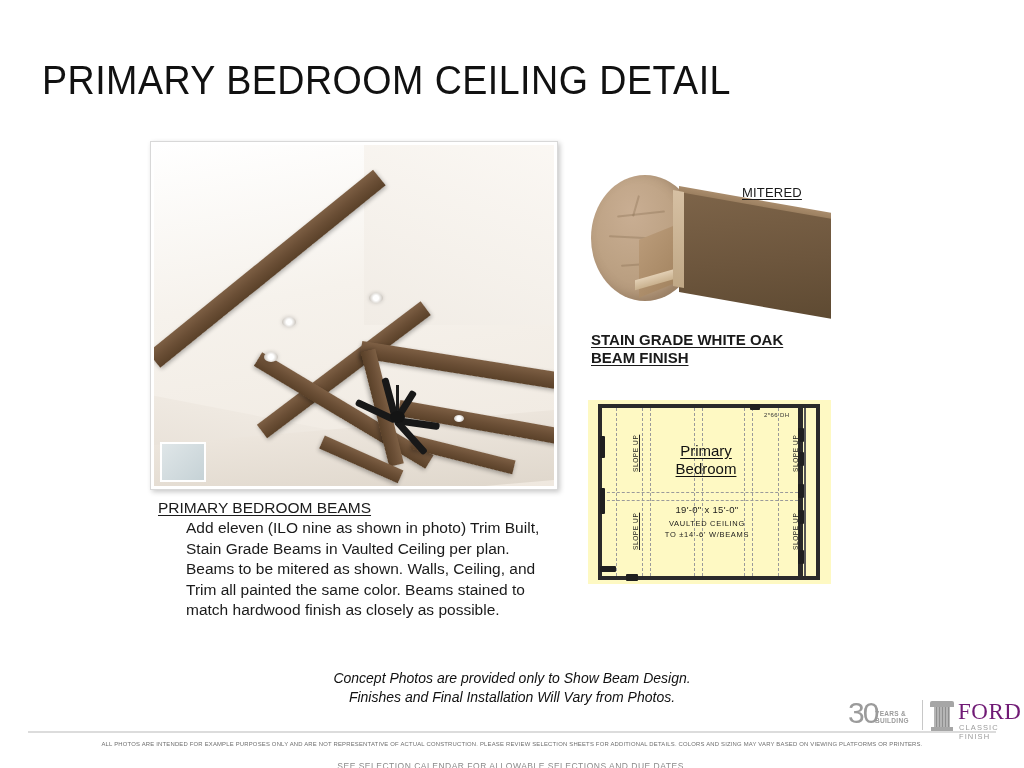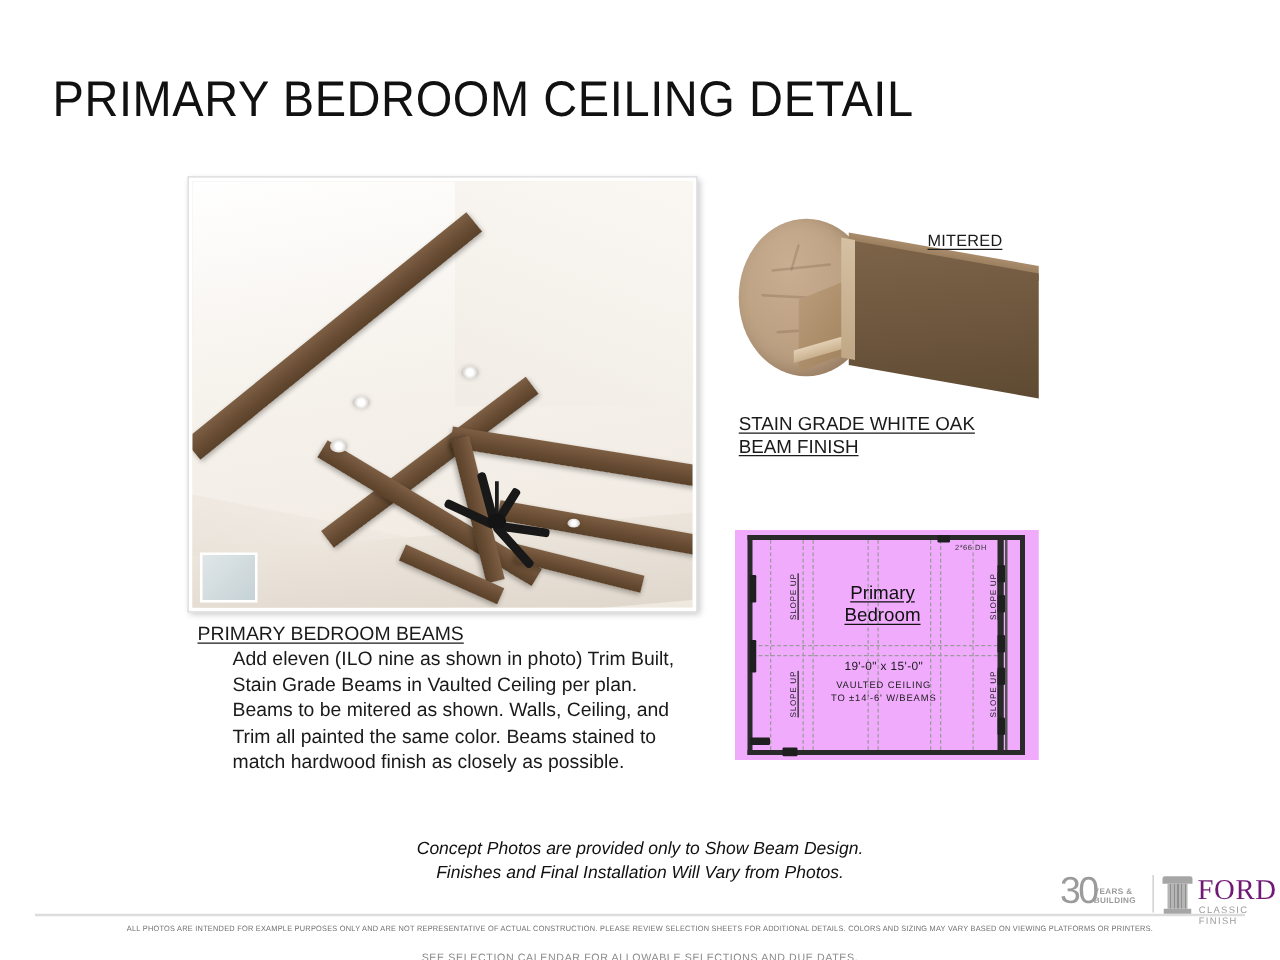--- a/index.html
+++ b/index.html
@@ -269,43 +269,44 @@
     text-underline-offset: 2px;
     letter-spacing: 0.2px;
   }
 
   
   #stain-block {
     position: absolute;
     left: 591px;
     top: 331px;
     width: 240px;
+    font-weight: bold;
   }
   #stain-heading {
     font-size: 15px;
     line-height: 1.22;
     text-decoration: underline;
     text-underline-offset: 2px;
     white-space: pre-line;
   }
   #stain-body {
     margin-top: 8px;
     font-size: 15.5px;
     line-height: 1.3;
     white-space: pre-line;
   }
 
   
   #floorplan {
     position: absolute;
     left: 588px;
-    top: 424px;
+    top: 400px;
     width: 243px;
     height: 184px;
-    background: #f0abfc;
+    background: #fef9c3;
     overflow: hidden;
   }
   .fp-wall {
     position: absolute;
     background: #2a2a2a;
   }
   #fpw-top    { left: 10px;  top: 4px;   width: 222px; height: 4px; }
   #fpw-bottom { left: 10px;  top: 176px; width: 222px; height: 4px; }
   #fpw-left   { left: 10px;  top: 4px;   width: 4px;   height: 176px; }
   #fpw-right  { left: 210px; top: 4px;   width: 5px;   height: 176px; }

